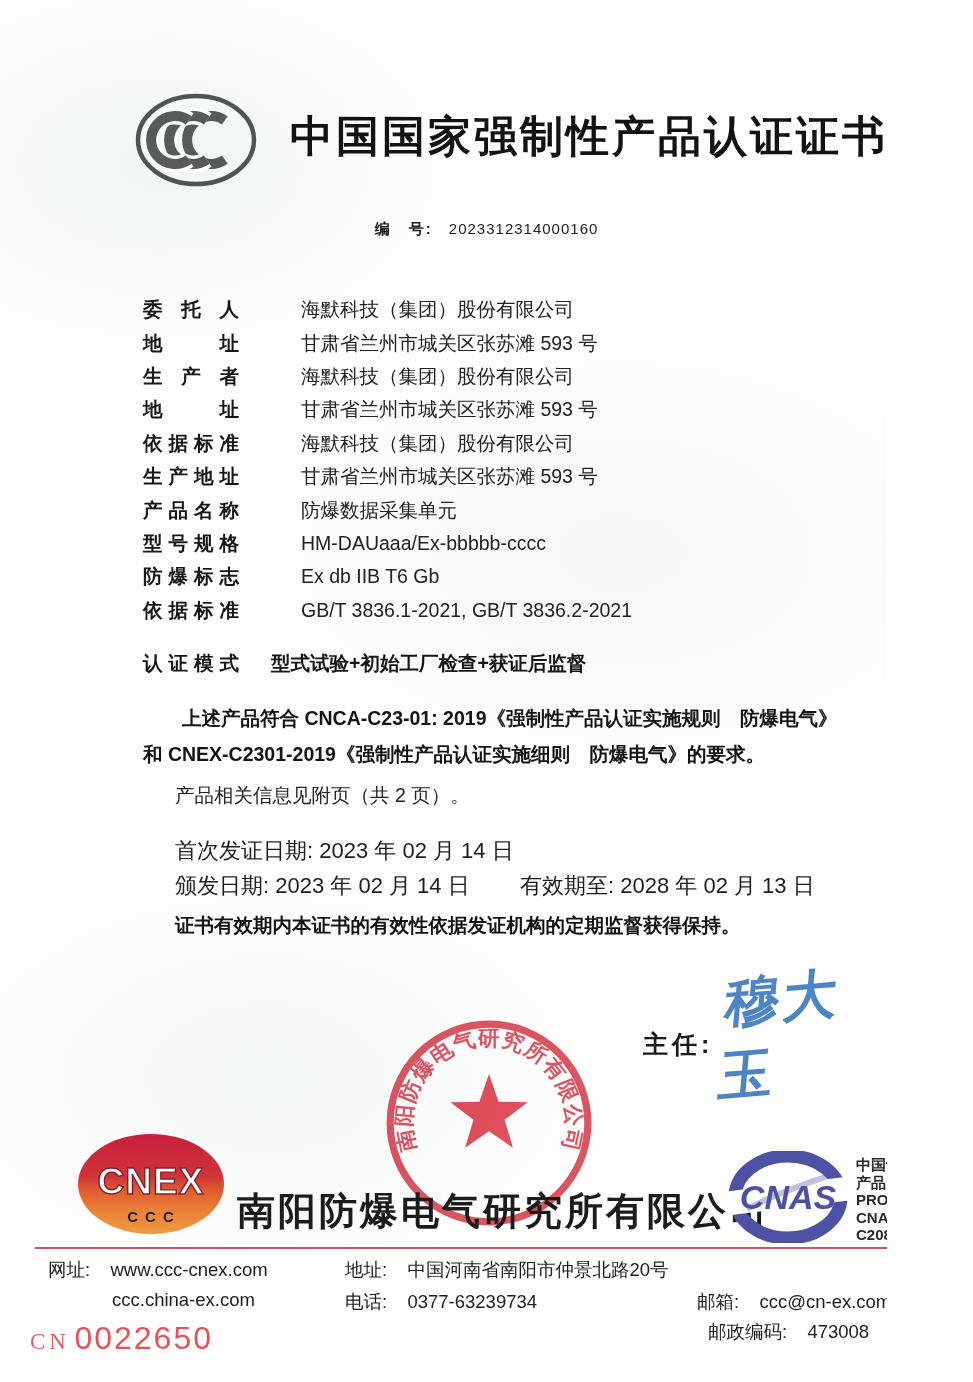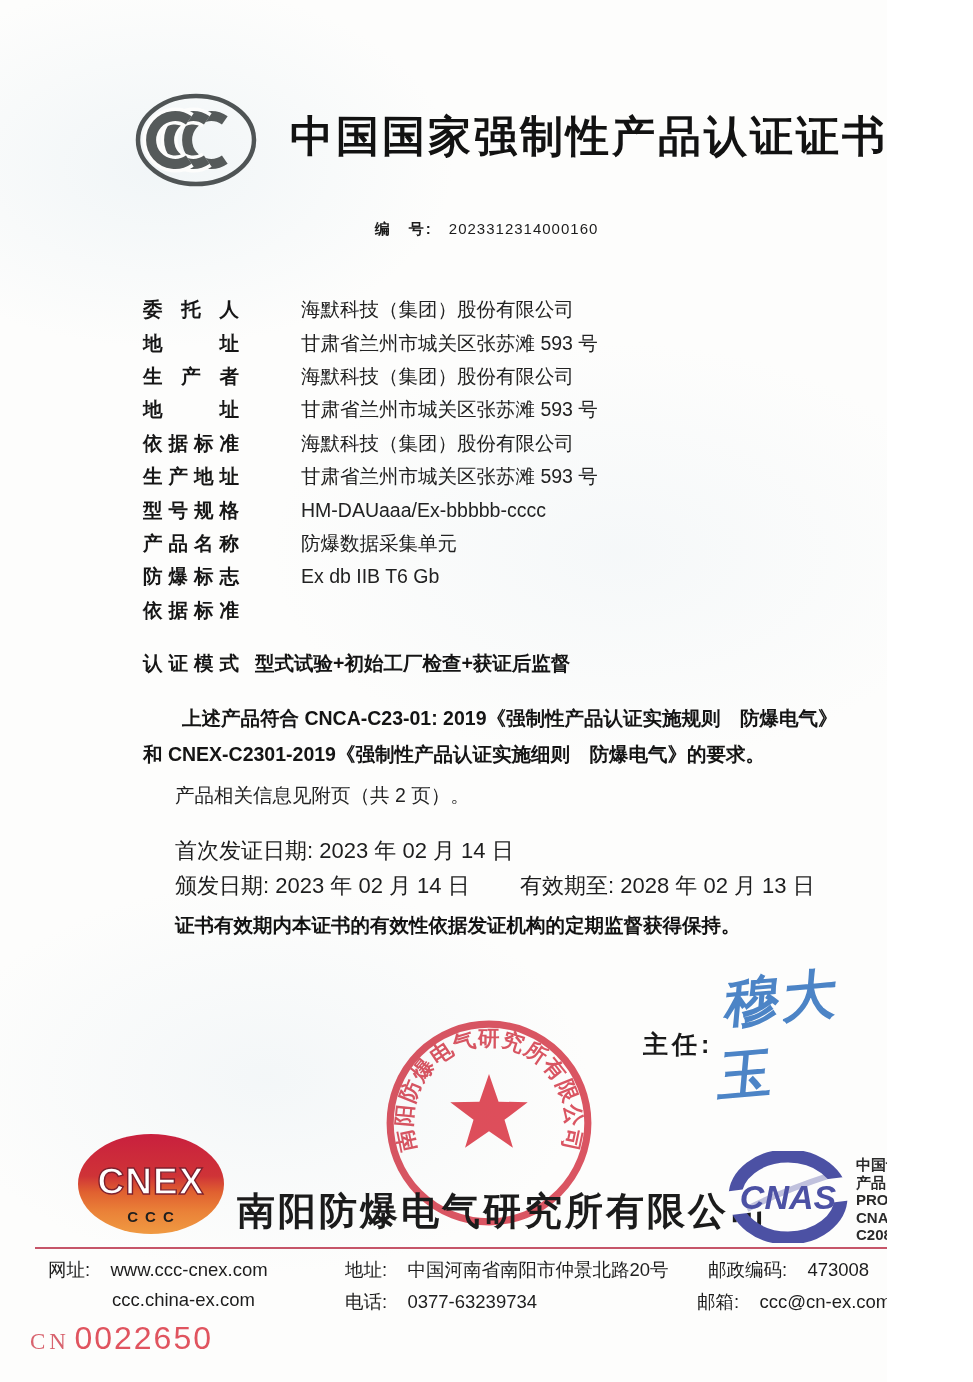--- a/index.html
+++ b/index.html
@@ -29,21 +29,21 @@
   .serial .num { font-weight:500; margin-left:12px; letter-spacing:1px; font-family:"Liberation Sans",sans-serif; }
 
   
   .fields { left:143px; top:293px; width:720px; }
   .frow { display:flex; align-items:center; height:33.4px; font-size:19.5px; }
   .frow .f-label {
     width:96px; font-weight:700; color:#161616;
     text-align:justify; text-align-last:justify; flex:none;
   }
   .frow .f-value { margin-left:62px; white-space:nowrap; color:#222;text-align:right; }
-  .frow.mode { margin-top:20px; }
+  .frow.mode { margin-top:20px;gap:16px; }
   .frow.mode .f-value { font-weight:700; color:#141414;margin-left:16px; }
 
   .statement {
     left:143px; top:700px; width:706px;
     font-size:19.5px; font-weight:700; line-height:36px;
     text-indent:2em; color:#141414;
   }
   .attach-note { left:175px; top:782px; font-size:19.5px; color:#222; }
 
   .date-line { font-size:22px; color:#1d1d1d; white-space:nowrap; }
@@ -71,21 +71,21 @@
 
   .red-rule { left:35px; top:1247px; width:903px; height:2px; background:#c65569; }
 
   
   .foot { font-size:18.5px; color:#1d1d1d; white-space:nowrap; }
   .foot .gap { display:inline-block; width:10px; }
   .f-web1 { left:48px;  top:1257px; }
   .f-web2 { left:112px; top:1289px; }
   .f-addr { left:345px; top:1257px; }
   .f-tel  { left:345px; top:1289px; }
-  .f-post { left:708px; top:1257px; }
+  .f-post { left:708px; top:1319px; }
   .f-mail { left:697px; top:1289px; }
 
   .cert-no { left:30px; top:1320px; white-space:nowrap; }
   .cert-no .cn { font-family:"Liberation Serif","DejaVu Serif",serif; font-size:23px; color:#d8636e; letter-spacing:4px; }
   .cert-no .no { font-size:32px; color:#e0545f; font-weight:500; letter-spacing:2px; }
 </style>
 </head>
 <body>
 
 <div class="page">
@@ -127,33 +127,34 @@
     </div>
     <div class="frow">
       <span class="f-label">依据标准</span>
       <span class="f-value">海默科技（集团）股份有限公司</span>
     </div>
     <div class="frow">
       <span class="f-label">生产地址</span>
       <span class="f-value">甘肃省兰州市城关区张苏滩 593 号</span>
     </div>
     <div class="frow">
+      <span class="f-label">产品名称</span>
+      <span class="f-value">防爆数据采集单元</span>
+    </div>
+    <div class="frow">
       <span class="f-label">型号规格</span>
       <span class="f-value">HM-DAUaaa/Ex-bbbbb-cccc</span>
     </div>
     <div class="frow">
-      <span class="f-label">产品名称</span>
-      <span class="f-value">防爆数据采集单元</span>
-    </div>
-    <div class="frow">
       <span class="f-label">防爆标志</span>
       <span class="f-value">Ex db IIB T6 Gb</span>
     </div>
     <div class="frow">
       <span class="f-label">依据标准</span>
+      <span class="f-value">GB/T 3836.1-2021, GB/T 3836.2-2021</span>
     </div>
     <div class="frow mode">
       <span class="f-label">认证模式</span>
       <span class="f-value">型式试验+初始工厂检查+获证后监督</span>
     </div>
   </div>
 
   <div class="abs statement">上述产品符合 CNCA-C23-01: 2019《强制性产品认证实施规则　防爆电气》 和 CNEX-C2301-2019《强制性产品认证实施细则　防爆电气》的要求。</div>
   <div class="abs attach-note">产品相关信息见附页（共 2 页）。</div>
 

